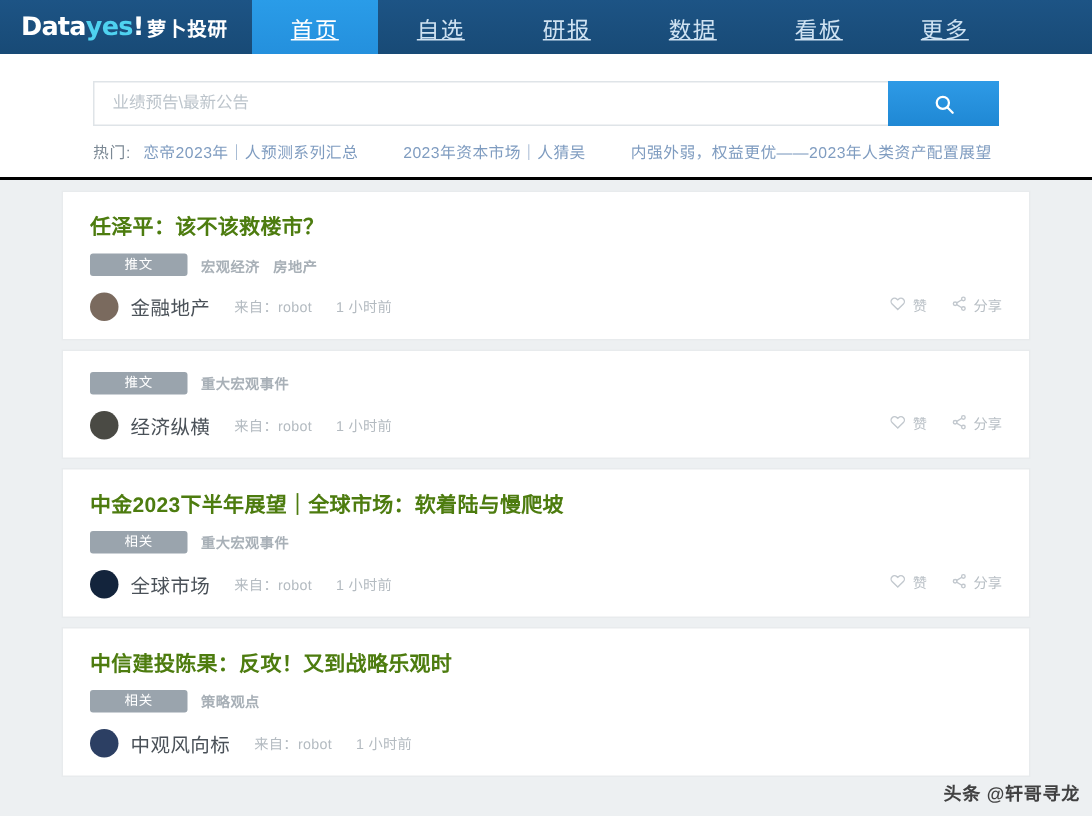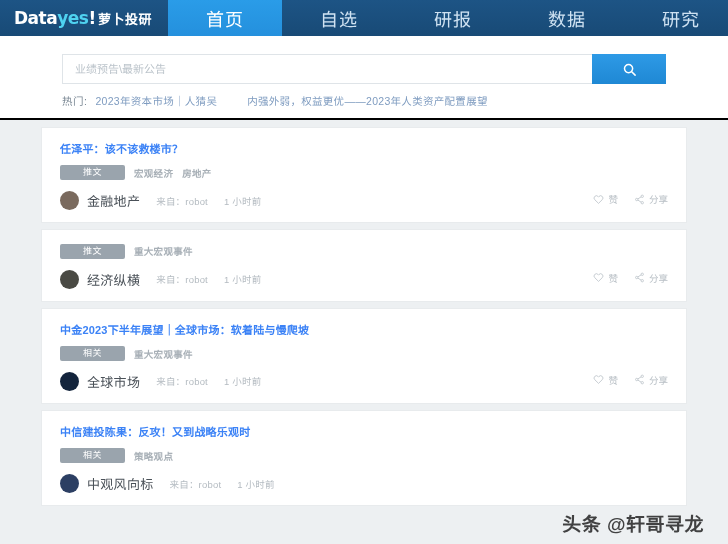--- a/index.html
+++ b/index.html
@@ -71,26 +71,27 @@
   .nav-items {
     display: flex;
     align-items: stretch;
     margin-left: 6px;
   }
   .nav-item {
     display: flex;
     align-items: center;
     justify-content: center;
     min-width: 68px;
-    padding: 0 23px;
-    font-size: 18px;
+    padding: 0 8px;
+    font-size: 15px;
     color: #cfe2f2;
     letter-spacing: 1px;
     cursor: pointer;
     position: relative;
+    text-decoration: underline;
   }
   .nav-item.active {
     background: #2594e0;
     background: linear-gradient(180deg, #2a9ce8 0%, #2490dd 100%);
     color: #ffffff;
   }
 
   
   .search-panel {
     position: relative;
@@ -172,23 +173,23 @@
   }
   .card {
     background: #ffffff;
     margin: 8px 42px 0 42px;
     padding: 14px 18px 12px 18px;
     box-sizing: border-box;
     position: relative;
     box-shadow: 0 0 0 1px rgba(0,0,0,0.02);
   }
   .card-title {
-    font-size: 11px;
-    font-weight: bold;
-    color: #3b82f6;
+    font-size: 14px;
+    font-weight: bold;
+    color: #4d7c0f;
     line-height: 1.3;
     letter-spacing: 0.2px;
     margin: 0 0 9px 0;
     cursor: pointer;
   }
   .tag-row {
     display: flex;
     align-items: center;
     gap: 9px;
     margin-bottom: 11px;
@@ -257,23 +258,23 @@
     gap: 4px;
     color: #b8bfc5;
     font-size: 9.5px;
     cursor: pointer;
   }
   .action svg { display: block; }
 
   
   .watermark {
     position: absolute;
-    right: 24px;
+    right: 8px;
     bottom: 8px;
-    font-size: 19px;
+    font-size: 12px;
     font-weight: bold;
     color: #2a2a2a;
     letter-spacing: 0.5px;
     opacity: 0.88;
     pointer-events: none;
   }
 </style>
 </head>
 <body>
 
@@ -291,23 +292,20 @@
           <span>首页</span>
         </div>
       <div class="nav-item">
           <span>自选</span>
         </div>
       <div class="nav-item">
           <span>研报</span>
         </div>
       <div class="nav-item">
           <span>数据</span>
-        </div>
-      <div class="nav-item">
-          <span>研究</span>
         </div>
       <div class="nav-item">
           <span>看板</span>
         </div>
       <div class="nav-item">
           <span>更多</span>
         </div>
     </div>
   </div>
 
@@ -320,20 +318,21 @@
         <span class="search-glyph">
           <svg width="15" height="15" viewBox="0 0 24 24" fill="none" stroke="#ffffff" stroke-width="2.4" stroke-linecap="round">
             <circle cx="10.5" cy="10.5" r="6.5"></circle>
             <line x1="15.5" y1="15.5" x2="21" y2="21"></line>
           </svg>
         </span>
       </button>
     </div>
     <div class="hot-row">
       <span class="hot-label">热门:</span>
+      <span class="hot-link">恋帝2023年｜人预测系列汇总</span>
       <span class="hot-link">2023年资本市场｜人猜吴</span>
       <span class="hot-link">内强外弱，权益更优——2023年人类资产配置展望</span>
     </div>
   </div>
 
   <div class="feed">
 
     <div class="card">
       <div class="card-title">任泽平：该不该救楼市？</div>
       <div class="tag-row">

